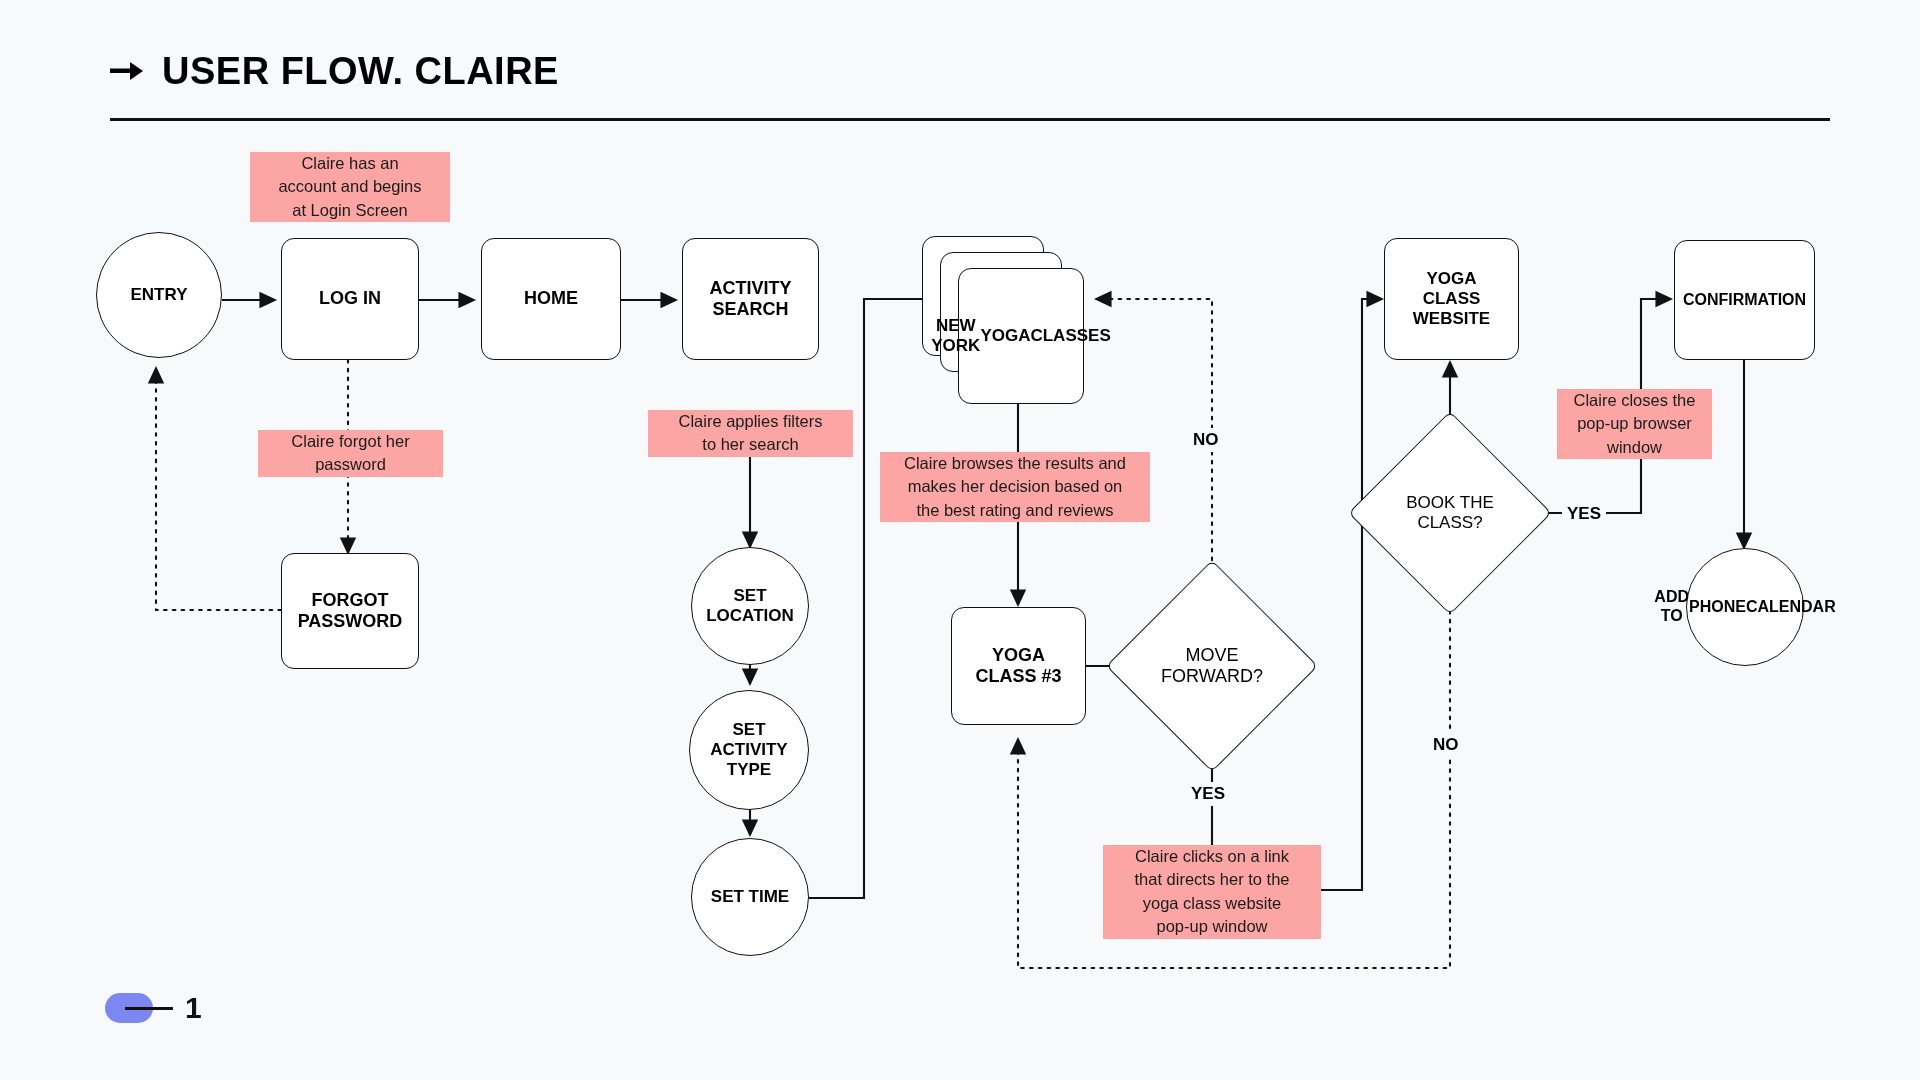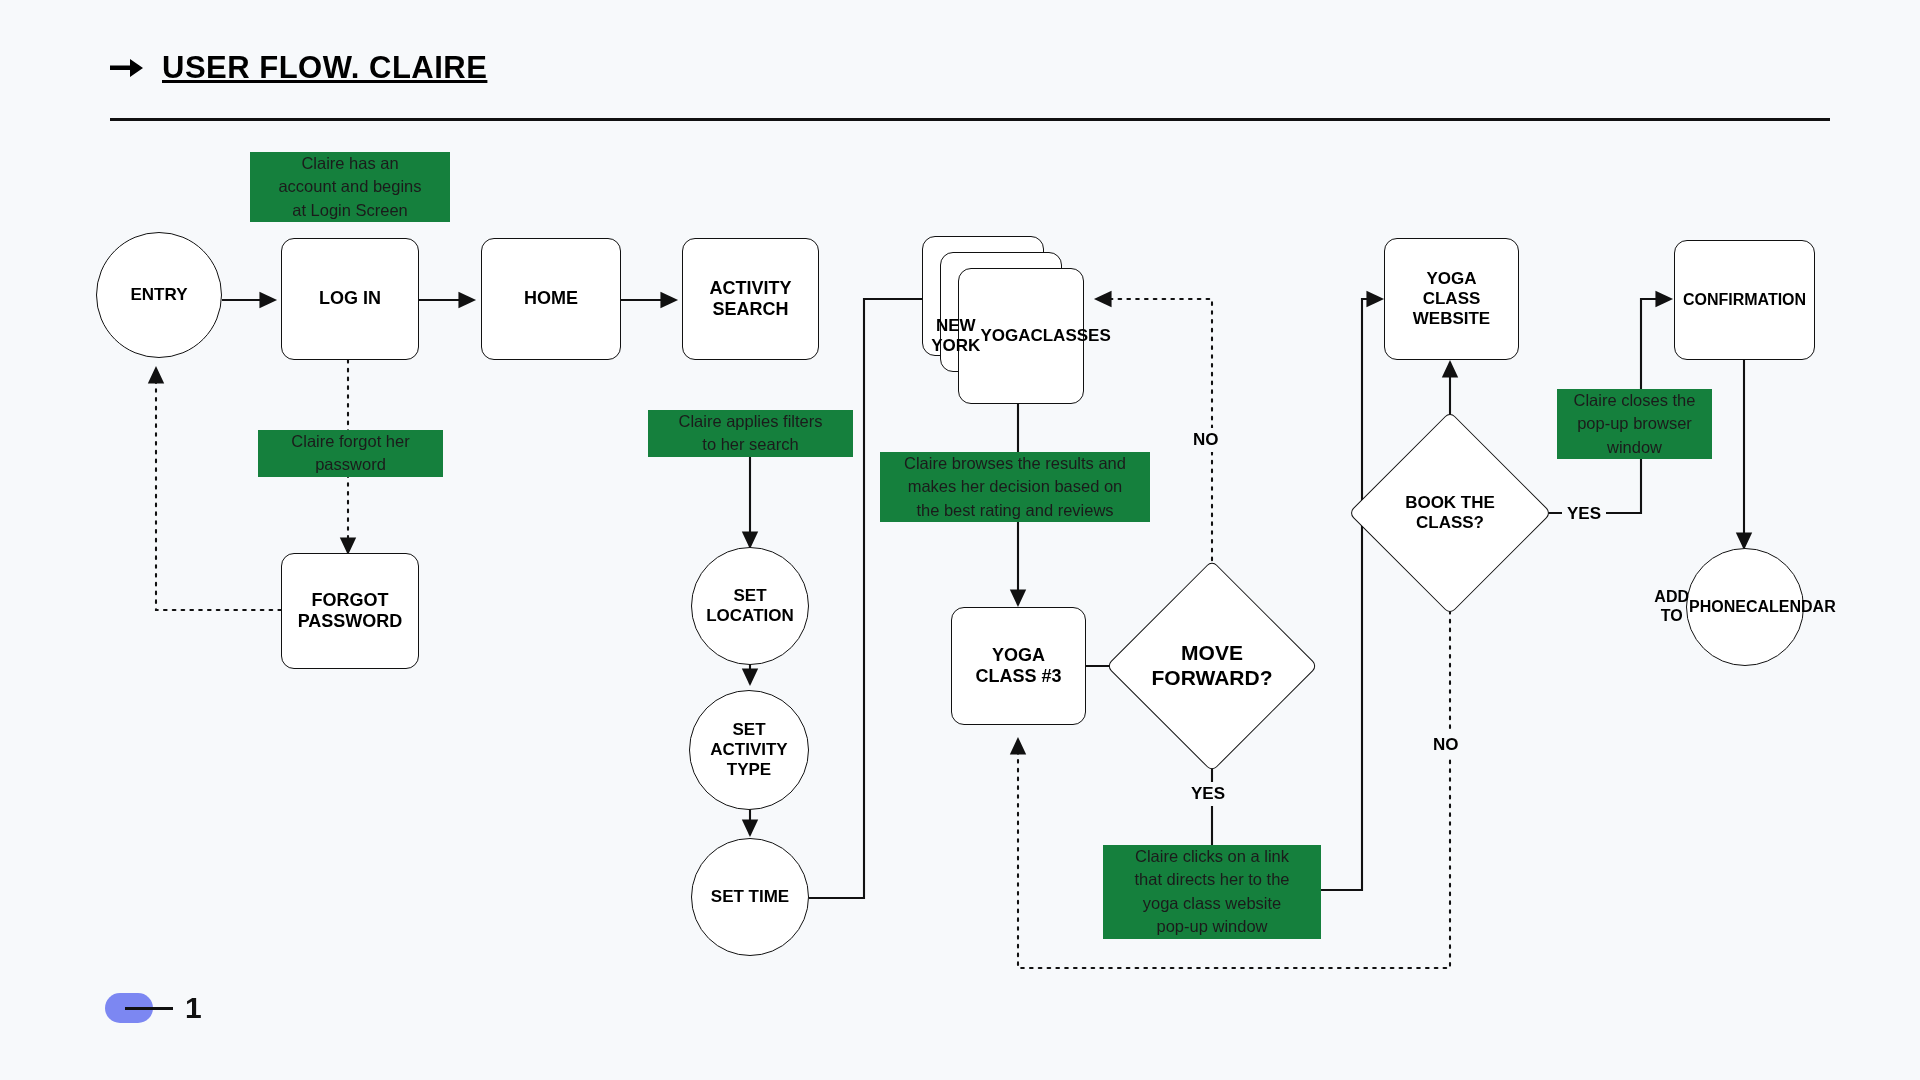--- a/index.html
+++ b/index.html
@@ -10,22 +10,22 @@
     overflow:hidden;
     position:relative;
   }
   #canvas{position:absolute;left:0;top:0;width:1920px;height:1080px;}
   svg.wires{position:absolute;left:0;top:0;width:1920px;height:1080px;pointer-events:none;}
 
   
   .header{position:absolute;left:110px;top:52px;display:flex;align-items:center;gap:18px;}
   .arrow-icon{display:block;width:34px;height:22px;}
   .title{
-    font-size:31px;font-weight:bold;letter-spacing:.5px;color:#000;
-    white-space:nowrap;line-height:1;text-decoration:underline;
+    font-size:38px;font-weight:bold;letter-spacing:.5px;color:#000;
+    white-space:nowrap;line-height:1;
   }
   .rule{position:absolute;left:110px;top:118px;width:1720px;height:3px;background:#111;}
 
   
   .node{
     position:absolute;box-sizing:border-box;
     background:#fff;border:1.6px solid #111;
     display:flex;align-items:center;justify-content:center;text-align:center;
     font-weight:bold;color:#000;line-height:1.18;
     z-index:3;
@@ -38,28 +38,28 @@
   }
   .diamond-wrap{position:absolute;z-index:3;}
   .diamond-shape{
     position:absolute;left:0;top:0;width:100%;height:100%;
     background:#fff;border:1.6px solid #111;
     transform:rotate(45deg);border-radius:7px;box-sizing:border-box;
   }
   .diamond-label{
     position:absolute;left:0;top:0;width:100%;height:100%;
     display:flex;align-items:center;justify-content:center;text-align:center;
-    font-weight:bold;line-height:1.18;color:#000;
+    font-weight:normal;line-height:1.18;color:#000;
   }
 
   
   .note{
     position:absolute;text-align:center;color:#1b1b1b;
     font-size:16.5px;line-height:1.42;z-index:4;
-    background:#15803d;
+    background:#fca5a5;
   }
   .edge-label{
     position:absolute;font-size:17px;font-weight:bold;color:#000;
     background:#f7f9fb;padding:2px 5px;text-align:center;z-index:5;
   }
 
   
   .footer{position:absolute;left:105px;top:993px;display:flex;align-items:center;}
   .pill{width:48px;height:30px;border-radius:16px;}
   .pill-line{width:48px;height:3px;background:#111;margin-left:-28px;}
@@ -183,21 +183,21 @@
     </div>
   </div>
 
   <div class="node rect" style="left:951px;top:607px;width:135px;height:118px;font-size:18px;flex-direction:column;">
     <span>YOGA</span>
     <span>CLASS #3</span>
   </div>
 
   <div class="diamond-wrap" style="left:1137px;top:591px;width:150px;height:150px;">
     <div class="diamond-shape"></div>
-    <div class="diamond-label" style="font-size:21px;flex-direction:column;">
+    <div class="diamond-label" style="font-size:18px;flex-direction:column;">
       <span>MOVE</span>
       <span>FORWARD?</span>
     </div>
   </div>
 
   <div class="node rect" style="left:1384px;top:238px;width:135px;height:122px;font-size:17px;flex-direction:column;">
     <span>YOGA</span>
     <span>CLASS</span>
     <span>WEBSITE</span>
   </div>

